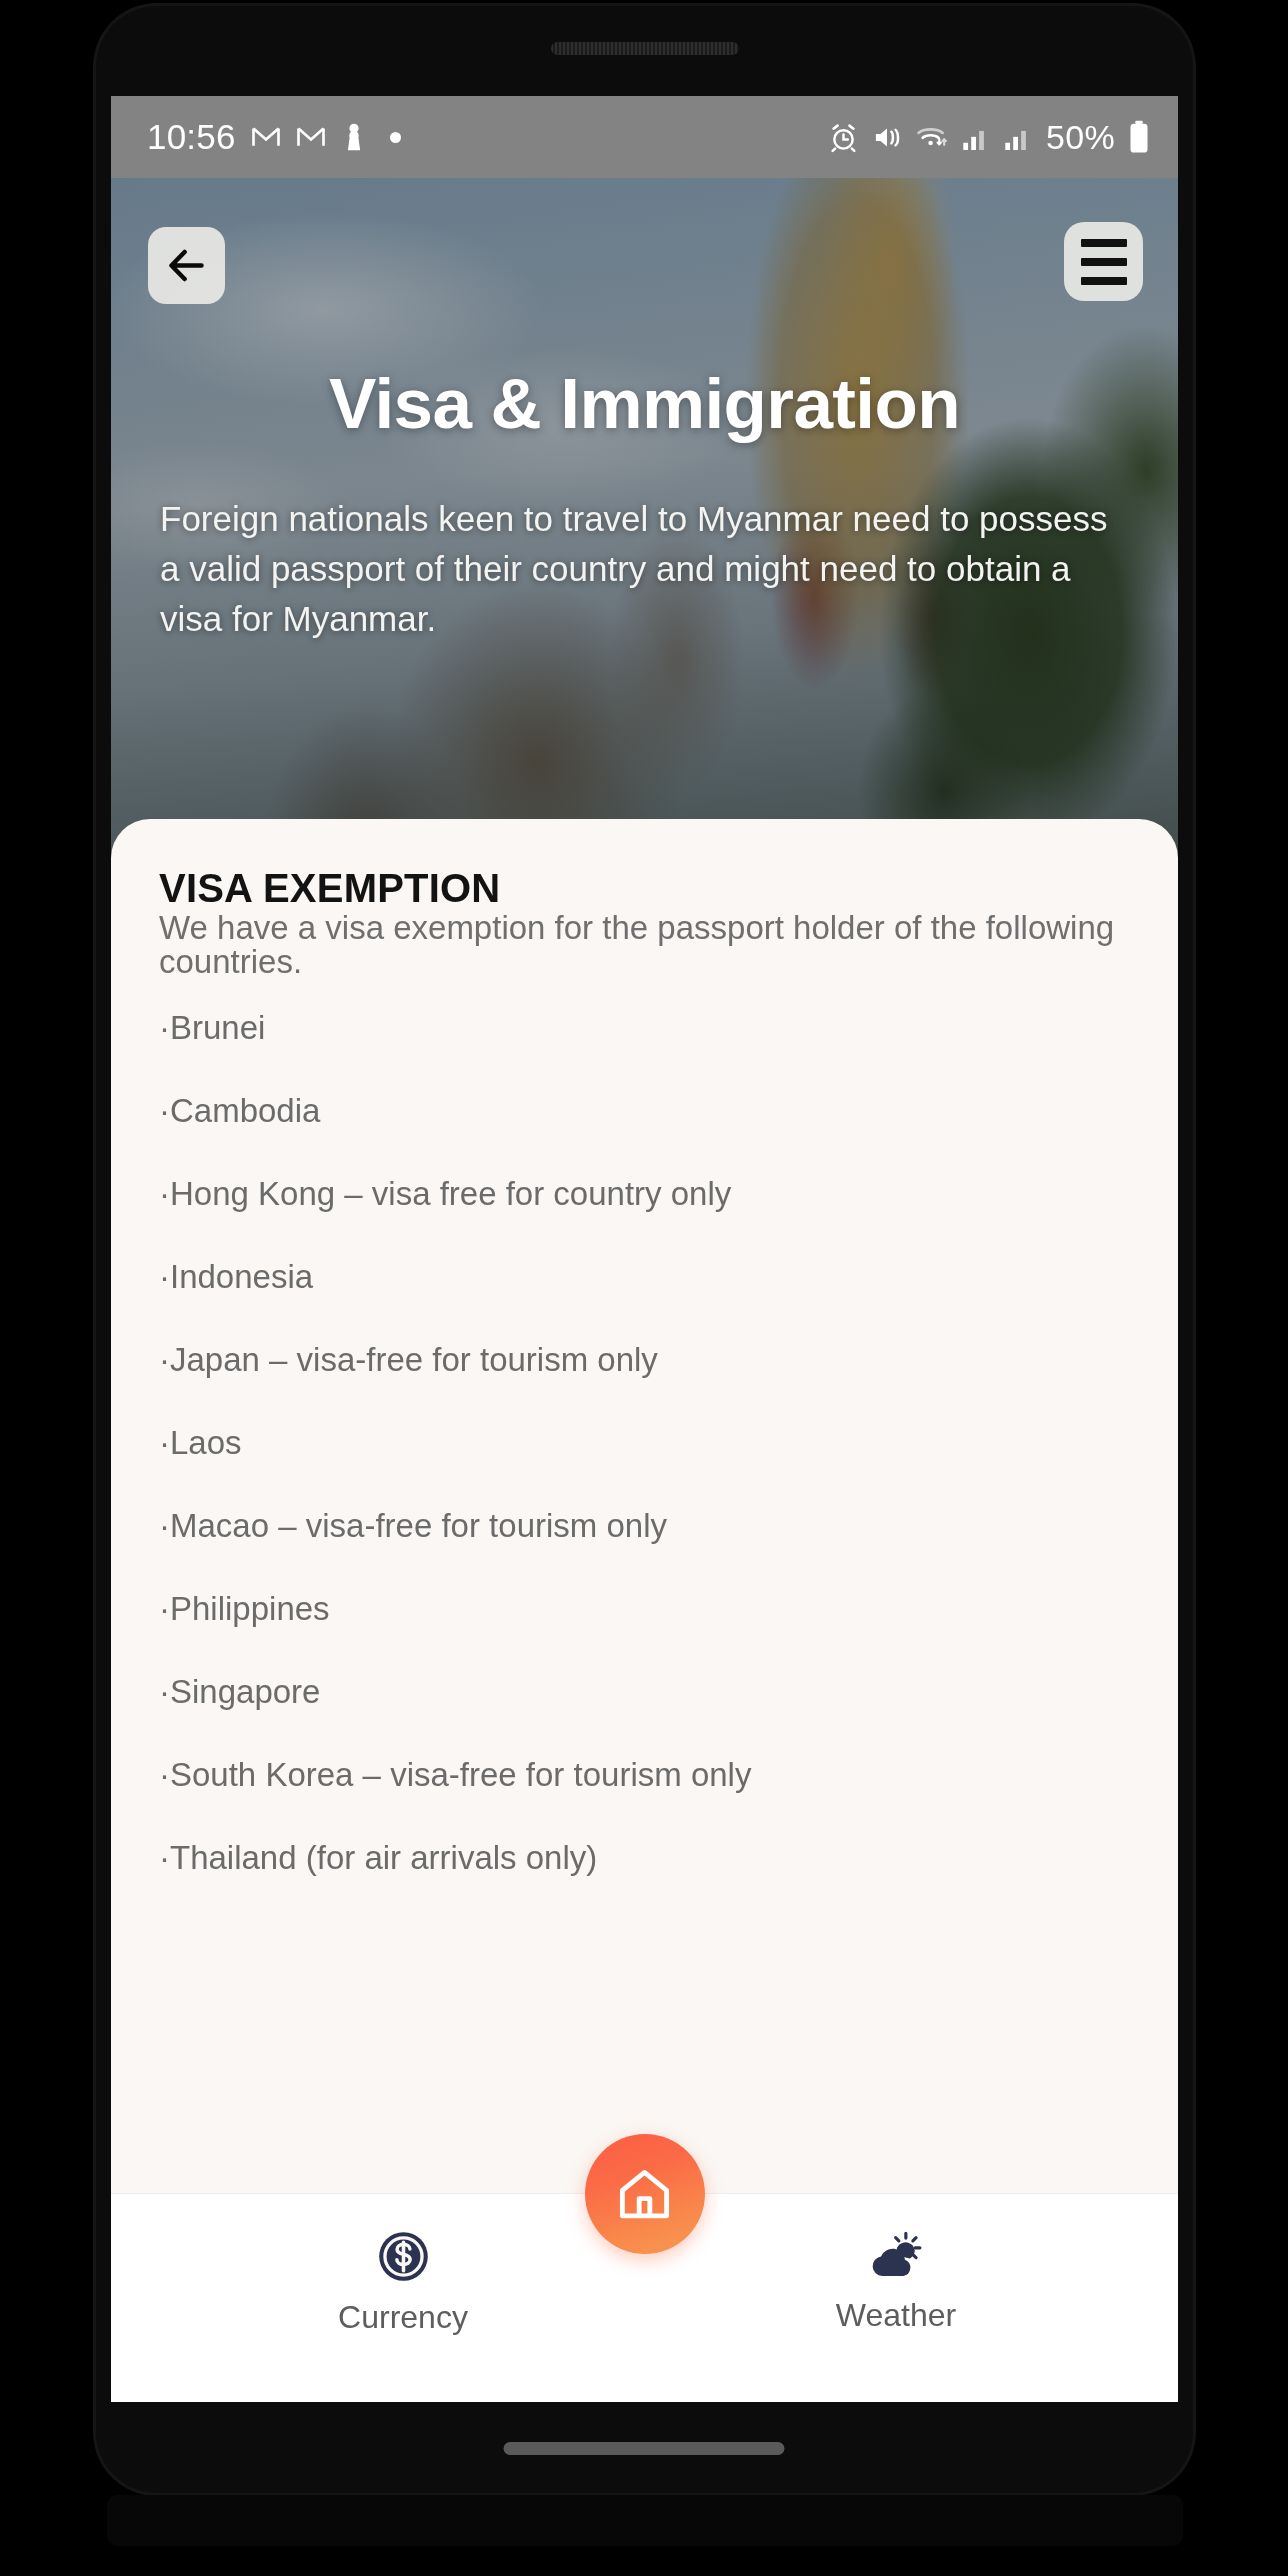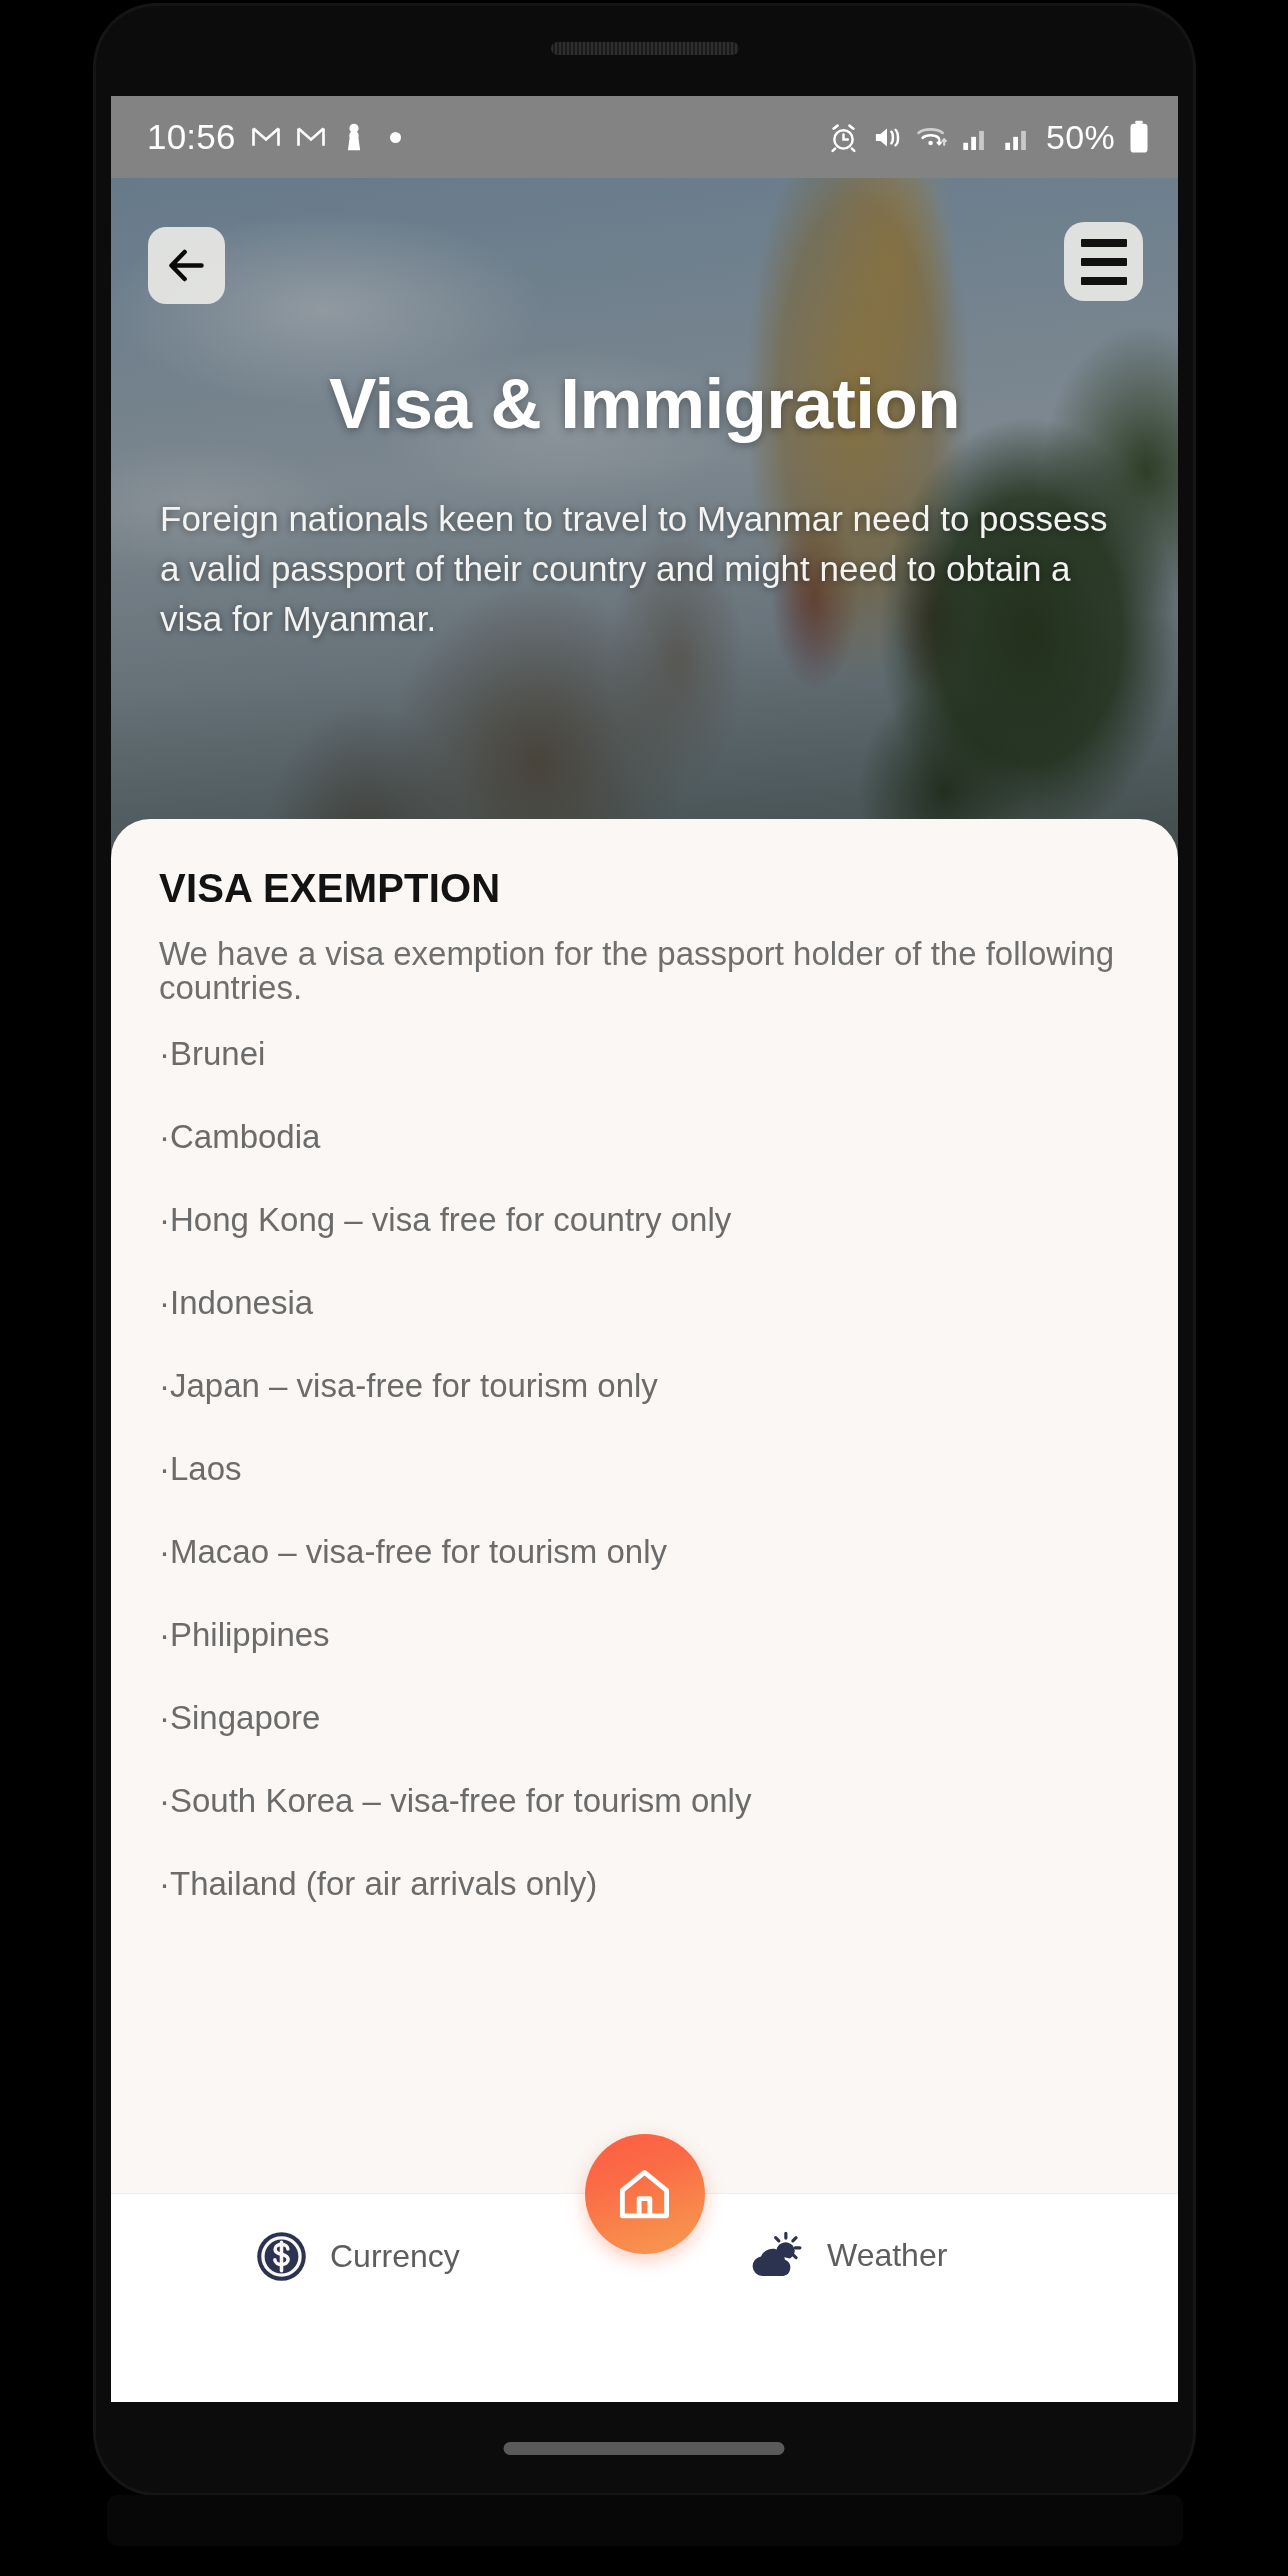--- a/index.html
+++ b/index.html
@@ -182,21 +182,20 @@
     background: #faf7f4;
     border-radius: 39px 39px 0 0;
     padding: 47px 48px 0 48px;
     overflow: hidden;
   }
   .card-title {
     font-size: 40px;
     font-weight: 700;
     color: #131313;
     letter-spacing: 0.2px;
-    margin-bottom: 26px;
   }
   .card-desc {
     font-size: 33px;
     line-height: 34px;
     color: #6f6f6f;
     margin-bottom: 28px;
   }
   .country-list { list-style: none; }
   .country-item {
     font-size: 33px;
@@ -215,22 +214,23 @@
     background: #fff;
     border-top: 1px solid #f0ecea;
     display: flex;
     align-items: flex-start;
     justify-content: space-between;
     padding: 36px 0 0 0;
   }
   .nav-item {
     width: 296px;
     display: flex;
+    flex-direction: column;
     align-items: center;
-    gap: 22px;
+    gap: 16px;
   }
   .nav-item.left { margin-left: 144px; }
   .nav-item.right { margin-right: 134px; }
   .nav-label {
     font-size: 32px;
     color: #5d5d5d;
   }
 
   .fab {
     position: absolute;

